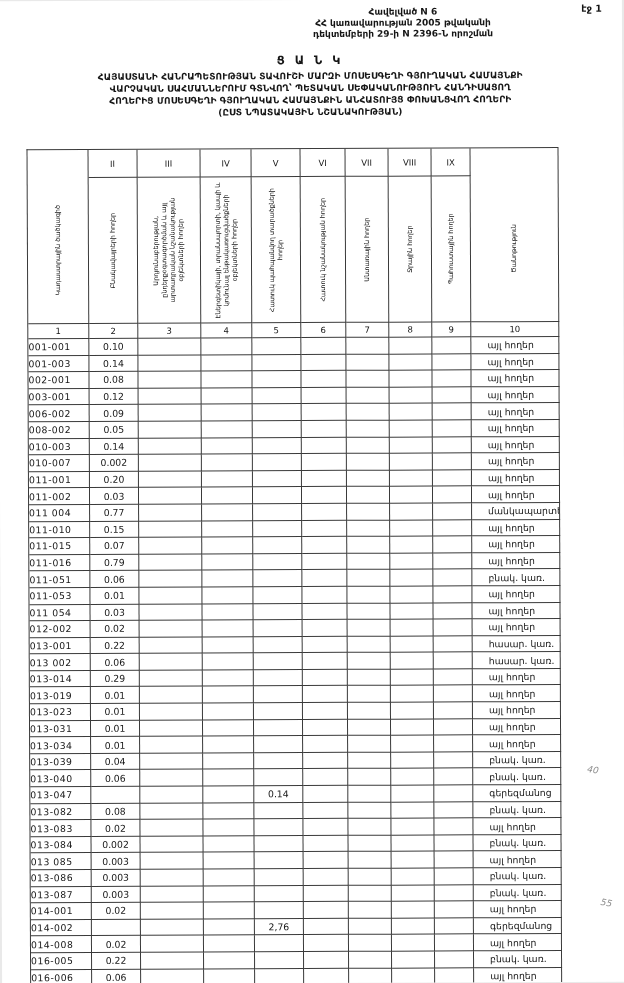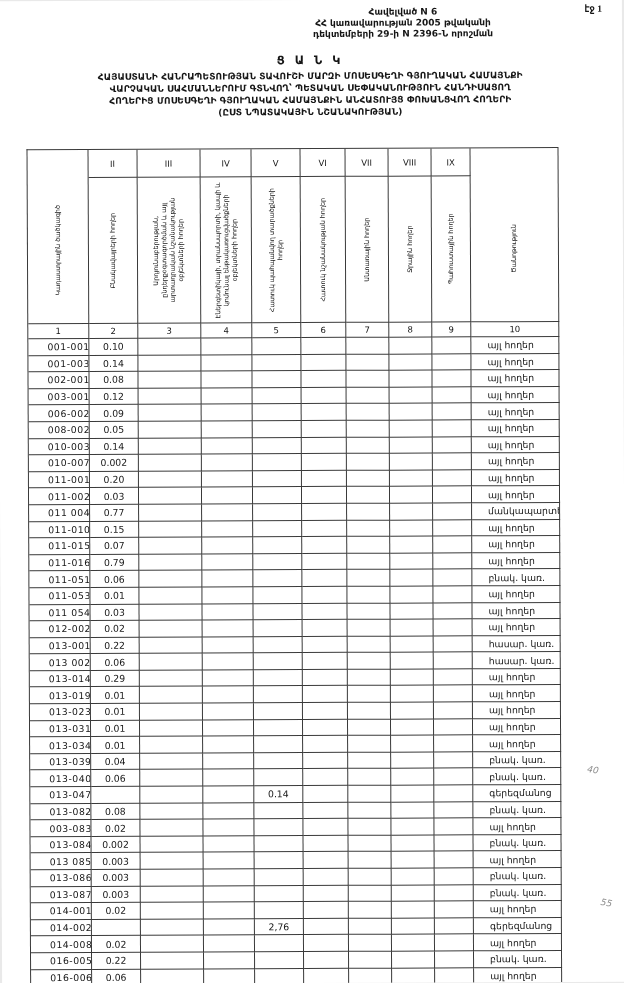--- a/index.html
+++ b/index.html
@@ -13,21 +13,21 @@
     width:624px;height:983px;
     background:#ffffff;
     font-family:"DejaVu Sans",sans-serif;
     color:var(--ink);
     overflow:hidden;
     transform:rotate(-0.25deg);
     transform-origin:50% 50%;
   }
   .page-label{
     position:absolute;top:4px;right:20px;
-    font-weight:bold;font-size:9.5px;font-family:Liberation Serif, serif;
+    font-weight:bold;font-size:9.5px;
   }
   .annex{
     position:absolute;top:7px;left:240px;width:330px;
     text-align:center;font-weight:bold;font-size:9px;line-height:11px;
   }
   .doc-title{
     position:absolute;top:53px;left:0;width:100%;
     text-align:center;font-weight:bold;font-size:11.5px;letter-spacing:3px;
   }
   .title-lines{
@@ -57,21 +57,21 @@
   .vheads .tcell{height:146px;padding:2px 1px;white-space:normal;}
   .vert{
     writing-mode:vertical-rl;
     transform:rotate(180deg);
     font-size:6.4px;line-height:1.3;
     max-height:138px;
     text-align:center;
   }
   .nums .tcell{height:15px;font-size:8.5px;}
   .trow .tcell{height:16.6px;font-size:9.3px;}
-  .trow .c1{justify-content:flex-start;padding-left:19px;letter-spacing:0.5px;}
+  .trow .c1{justify-content:flex-start;padding-left:0;letter-spacing:0.5px;}
   .trow .c10{justify-content:flex-start;padding-left:16px;}
   .annot{
     position:absolute;color:var(--annot);
     font-size:9px;font-style:italic;
     transform:rotate(10deg);
   }
   .a1{top:766px;left:586px;}
   .a2{top:899px;left:599px;}
 </style>
 </head>
@@ -496,21 +496,21 @@
           <div class="tcell c3"></div>
           <div class="tcell c4"></div>
           <div class="tcell c5"></div>
           <div class="tcell c6"></div>
           <div class="tcell c7"></div>
           <div class="tcell c8"></div>
           <div class="tcell c9"></div>
           <div class="tcell c10">բնակ. կառ.</div>
         </div>
         <div class="grid-row trow">
-          <div class="tcell c1">003-083</div>
+          <div class="tcell c1">013-083</div>
           <div class="tcell c2">0.02</div>
           <div class="tcell c3"></div>
           <div class="tcell c4"></div>
           <div class="tcell c5"></div>
           <div class="tcell c6"></div>
           <div class="tcell c7"></div>
           <div class="tcell c8"></div>
           <div class="tcell c9"></div>
           <div class="tcell c10">այլ հողեր</div>
         </div>

